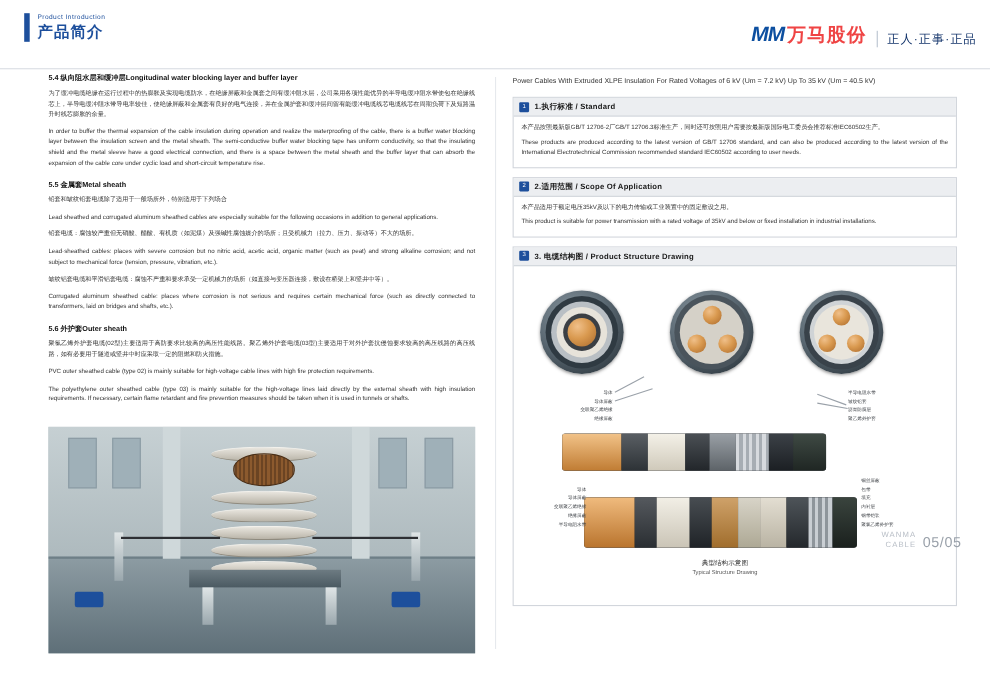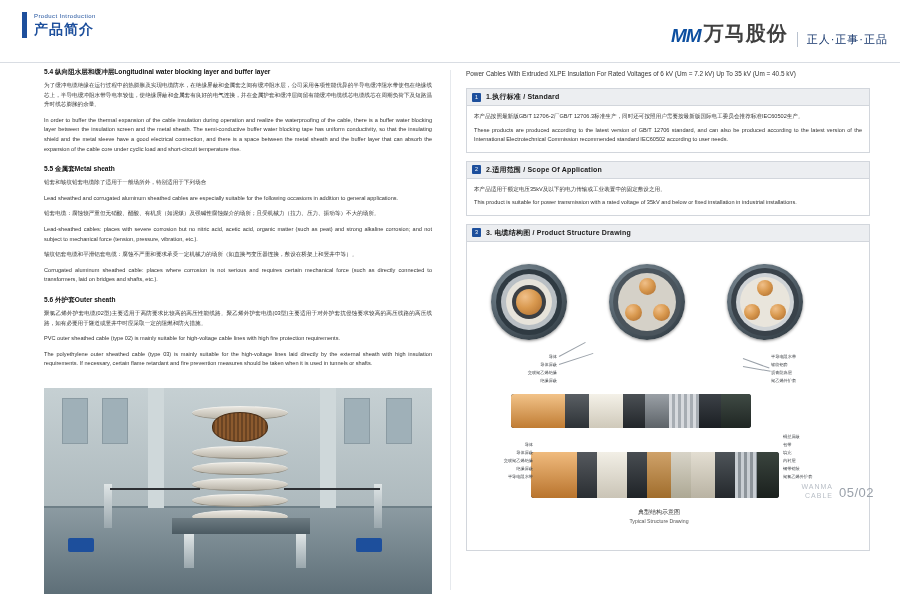--- a/index.html
+++ b/index.html
@@ -44,21 +44,21 @@
     position: absolute;
     right: 12px; top: 20px;
     display: flex; align-items: flex-end;
   }
   .logo-mark {
     font-size: 19px; font-weight: bold; color: #0d4fa0;
     font-style: italic; letter-spacing: -1px;
     margin-right: 3px;
   }
   .logo-cn {
-    font-size: 20px; font-weight: bold; color: #404040;
+    font-size: 17px; font-weight: bold; color: #ef4444;
     letter-spacing: 1px;
   }
   .logo-sep {
     width: 1px; height: 15px; background: #b9c2cf;
     margin: 0 9px;
   }
   .logo-slogan {
     font-size: 11px; color: #14356b; letter-spacing: 1px;
   }
   .header-rule {
@@ -460,16 +460,16 @@
         </div>
       </div>
     </div>
   </div>
 
   <div class="footer">
     <div class="ft-brand">
       <div>WANMA</div>
       <div>CABLE</div>
     </div>
-    <div class="ft-page">05/02</div>
+    <div class="ft-page">05/05</div>
   </div>
 
 </div>
 
 </body></html>

